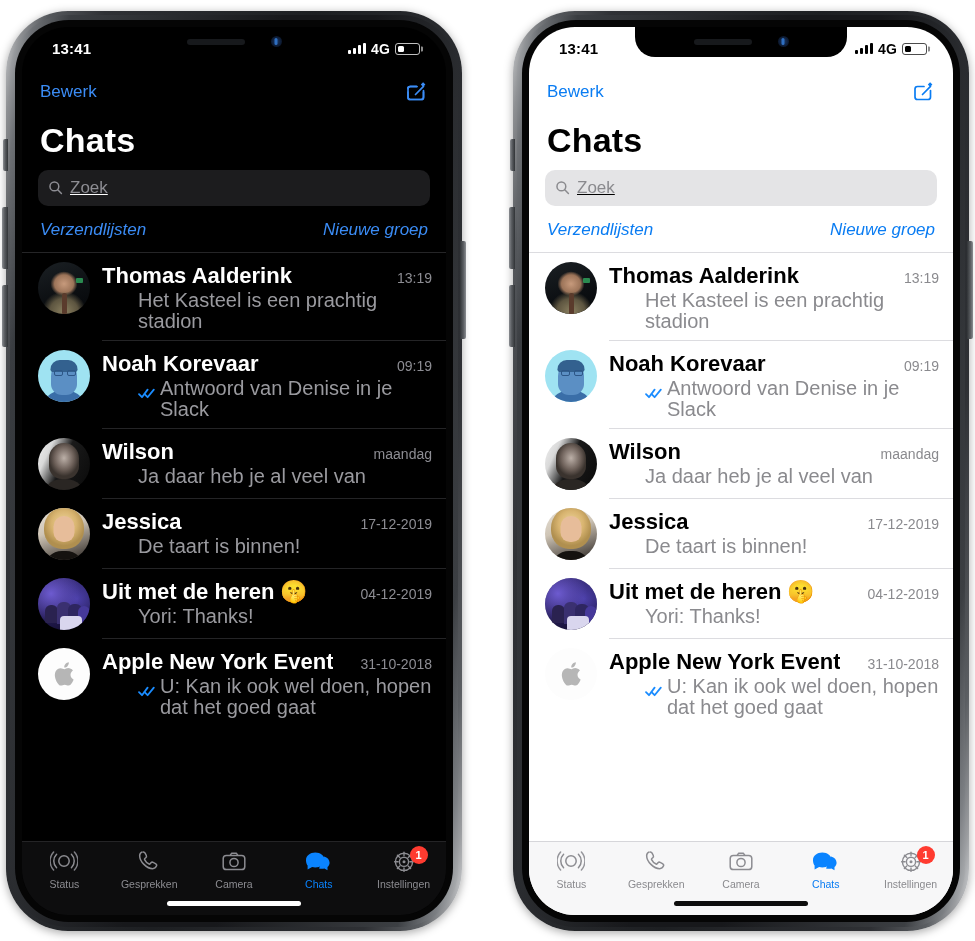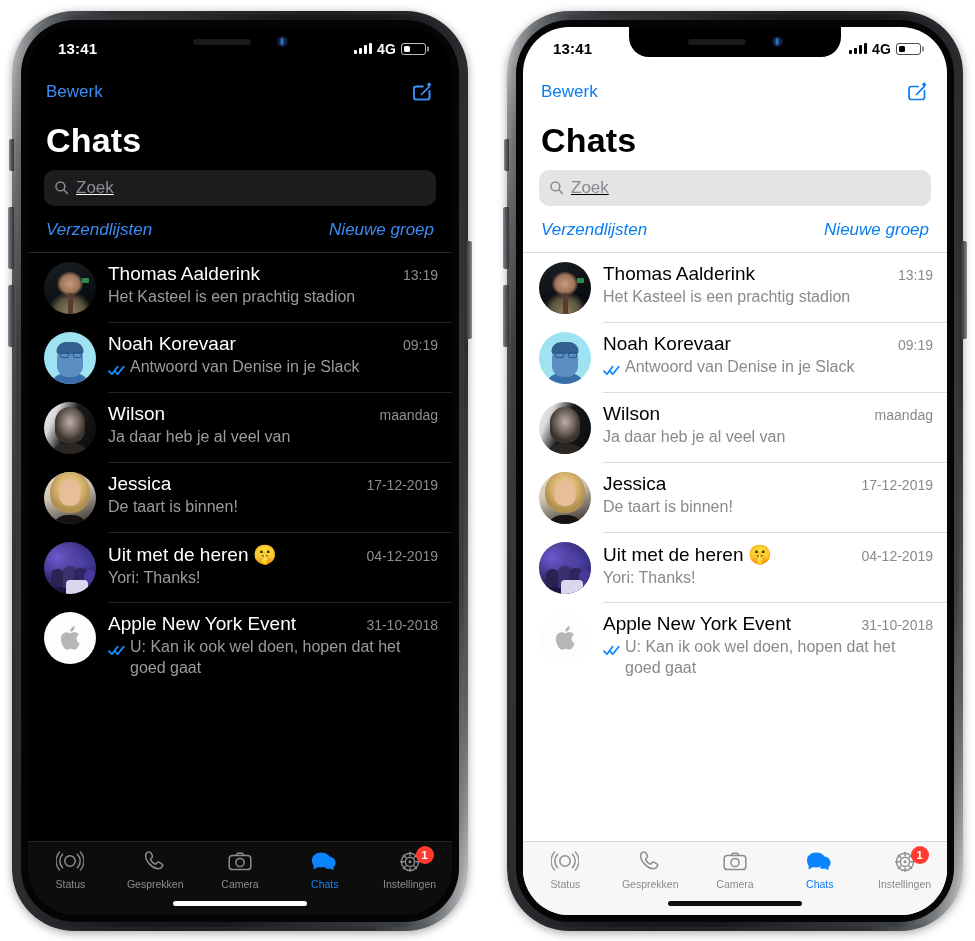--- a/index.html
+++ b/index.html
@@ -12,21 +12,21 @@
     overflow: hidden;
     position: relative;
   }
 
   .stage {
     position: absolute;
     inset: 0;
     display: flex;
     justify-content: space-between;
     align-items: center;
-    padding: 0 12px;
+    padding: 0 6px;
   }
 
   
   .phone {
     position: relative;
     width: 456px;
     height: 920px;
     flex: 0 0 auto;
   }
 
@@ -270,39 +270,40 @@
   }
 
   .chat-body { flex: 1 1 auto; min-width: 0; padding-top: 1px; }
   .chat-top {
     display: flex;
     align-items: baseline;
     justify-content: space-between;
     gap: 8px;
   }
   .chat-name {
-    font-size: 19px;
-    font-weight: normal;
+    font-size: 22px;
+    font-weight: bold;
     white-space: nowrap;
     overflow: hidden;
     text-overflow: ellipsis;
   }
   .chat-time {
     font-size: 14px;
     flex: 0 0 auto;
   }
   .dark .chat-time  { color: #8d8d93; }
   .light .chat-time { color: #8a8a8e; }
   .chat-preview {
-    font-size: 16px;
+    font-size: 20px;
     line-height: 21px;
     margin-top: 1px;
     display: flex;
     align-items: flex-start;
     gap: 5px;
+    margin-left: 36px;
   }
   .dark .chat-preview  { color: #9a9a9f; }
   .light .chat-preview { color: #8a8a8e; }
   .ticks { flex: 0 0 auto; margin-top: 4px; }
 
   
   .tabbar {
     flex: 0 0 74px;
     height: 74px;
     display: flex;

